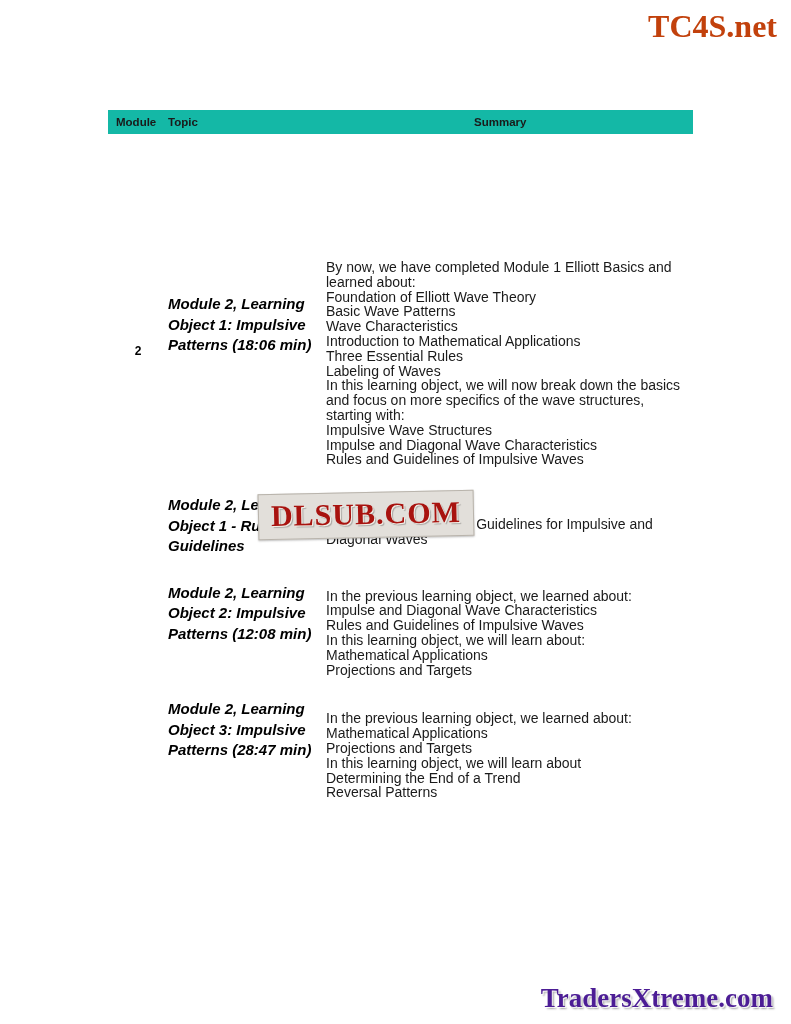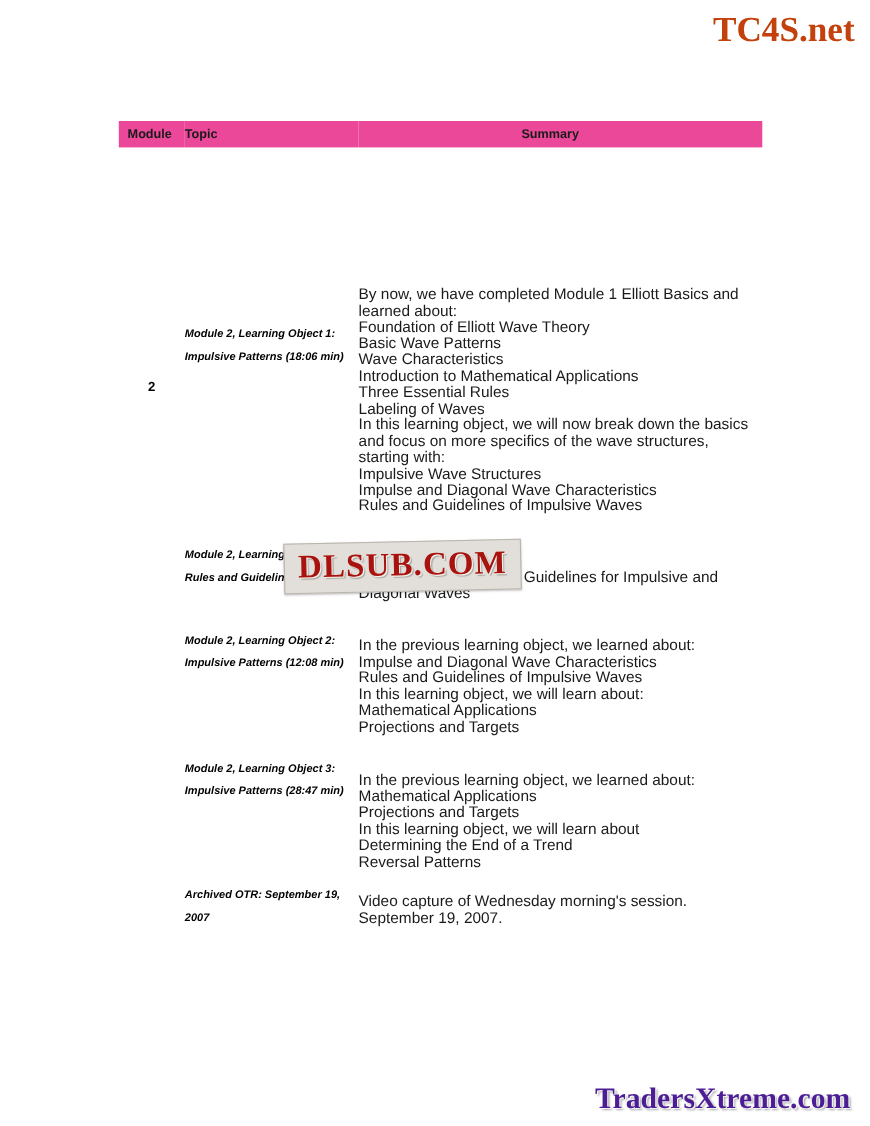--- a/index.html
+++ b/index.html
@@ -36,21 +36,21 @@
     top: 110px;
     width: 585px;
     border-collapse: collapse;
     table-layout: fixed;
   }
   .doc-table td, .doc-table th {
     vertical-align: top;
     padding: 0;
   }
   .header-row {
-    background: #ec4899;
+    background: #14b8a6;
     height: 24px;
   }
   .header-row th {
     font-size: 11.5px;
     font-weight: bold;
     color: #1a1a1a;
     padding: 6px 0 5px 0;
     text-align: left;
   }
   .th-module { width: 60px; padding-left: 8px !important; }
@@ -72,21 +72,21 @@
   .col-summary {
     width: 367px;
     padding-left: 0px;
     padding-right: 10px;
   }
 
   .topic-text {
     font-family: "Liberation Sans", sans-serif;
     font-style: italic;
     font-weight: bold;
-    font-size: 10px;
+    font-size: 15px;
     line-height: 20.5px;
     color: #000;
   }
   .summary-text {
     font-family: "Liberation Sans", sans-serif;
     font-size: 14px;
     line-height: 14.8px;
     color: #1a1a1a;
     white-space: pre-line;
   }
@@ -207,28 +207,19 @@
         <div class="summary-text">In the previous learning object, we learned about:
 Mathematical Applications
 Projections and Targets
 In this learning object, we will learn about
 Determining the End of a Trend
 Reversal Patterns</div>
       </td>
     </tr>
 
 
-    <tr class="data-row">
-      <td class="col-module"></td>
-      <td class="col-topic" style="padding-top:14px;">
-        <div class="topic-text">Archived OTR: September 19, 2007</div>
-      </td>
-      <td class="col-summary" style="padding-top:22px;">
-        <div class="summary-text">Video capture of Wednesday morning's session. September 19, 2007.</div>
-      </td>
-    </tr>
 
   </tbody>
 </table>
 
 <div class="watermark">DLSUB.COM</div>
 
 <div class="brand-bottom">TradersXtreme.com</div>
 
 </body></html>

